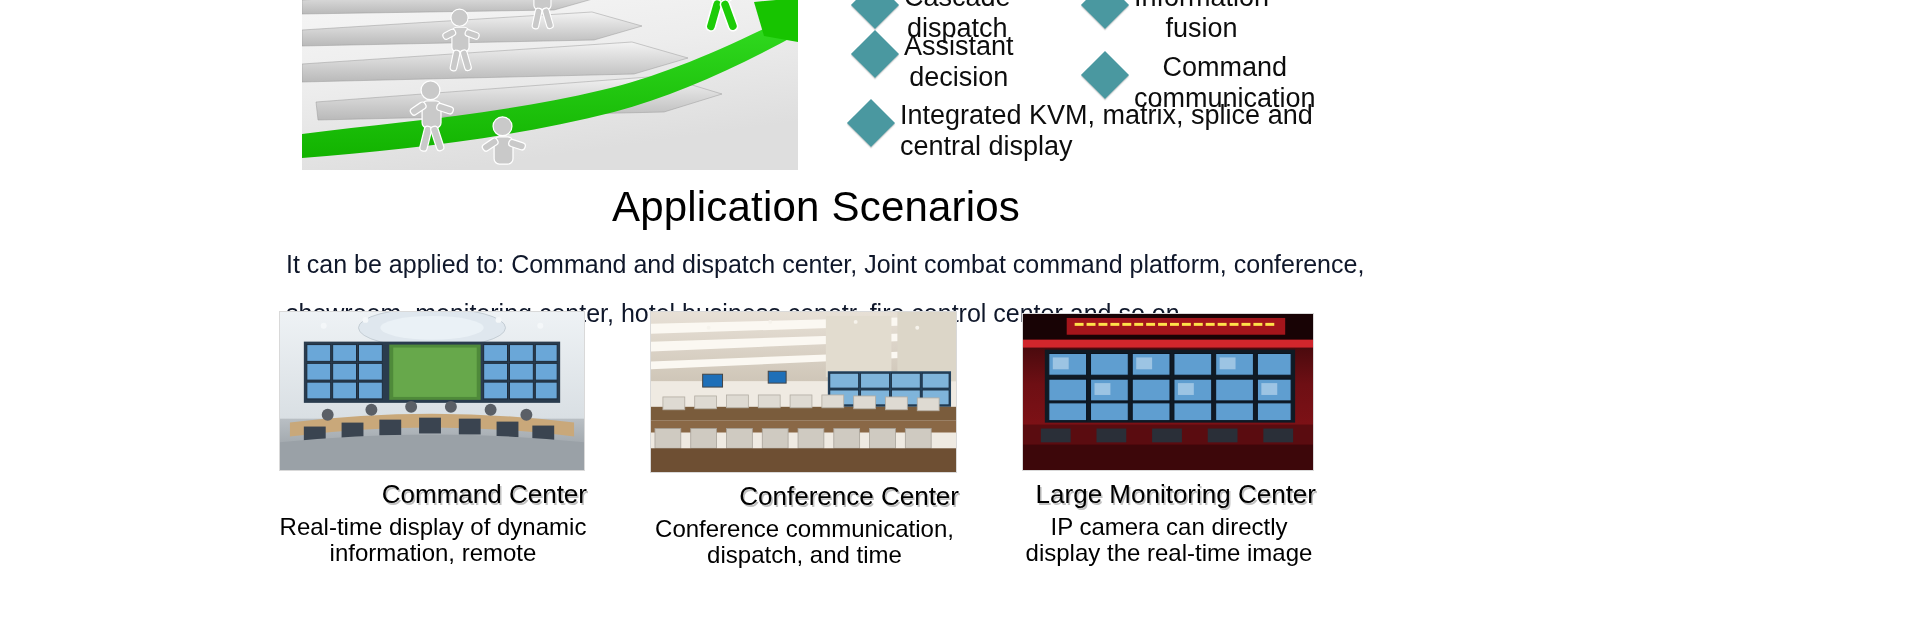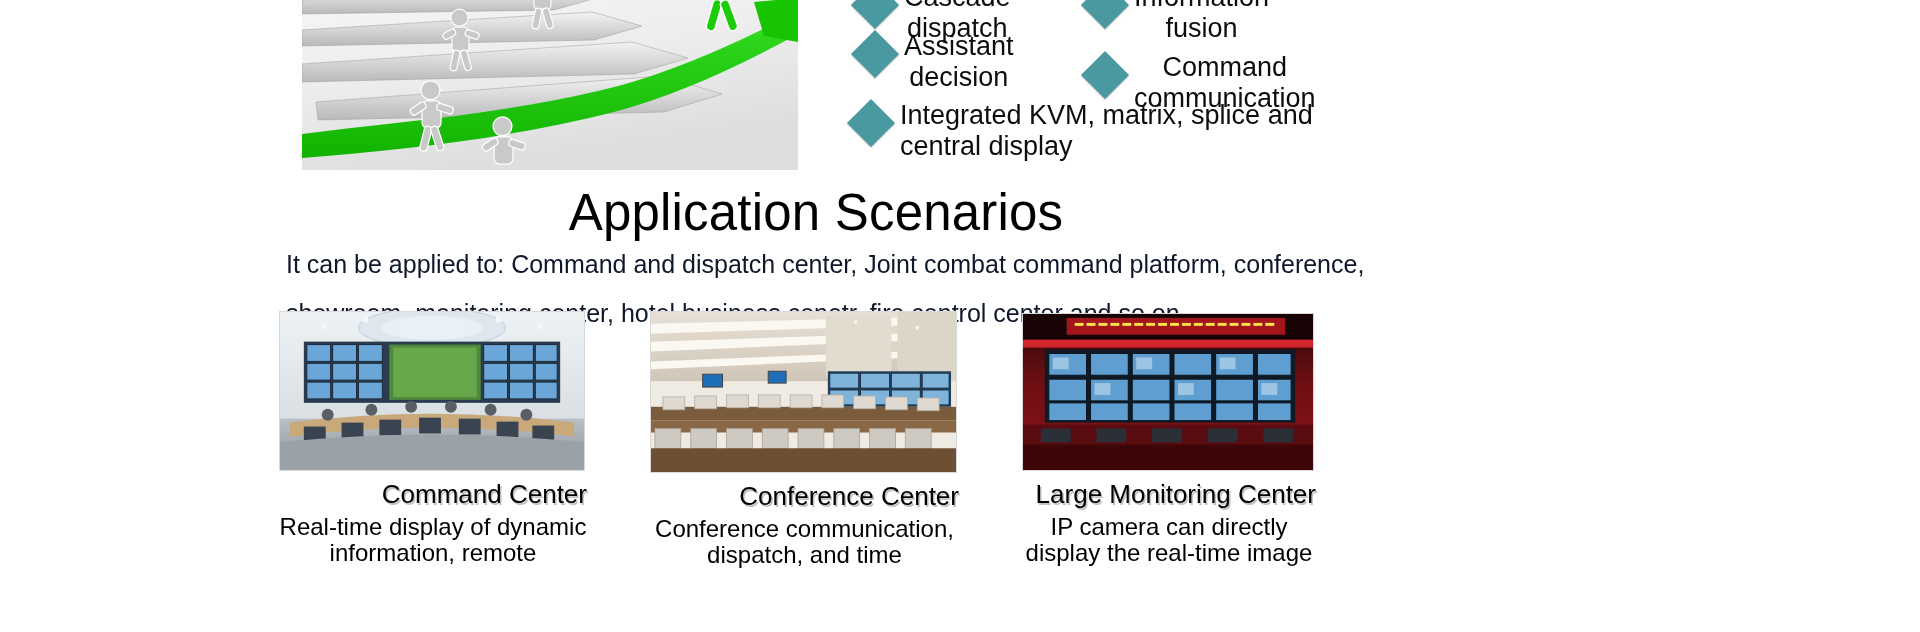--- a/index.html
+++ b/index.html
@@ -49,21 +49,21 @@
   .bl-2 { left: 18px;  top: 49px;  width: 230px; }
   .bl-3 { left: 248px; top: 0px;   width: 250px; }
   .bl-4 { left: 248px; top: 58px;  width: 250px; margin-top: 12px; }
   .bl-5 { left: 14px;  top: 118px; width: 560px; }
   .bl-5 .bl-txt { text-align: left; }
 
   
   .heading {
     position: absolute; left: 0; top: 183px; width: 1632px;
     text-align: center;
-    font-size: 51px;
+    font-size: 42px;
     color: #000;
     letter-spacing: .2px;
     font-family: "Liberation Sans", sans-serif;
   }
 
   
   .intro {
     position: absolute; left: 286px; top: 240px; width: 1100px;
     font-size: 25px;
     line-height: 49px;

